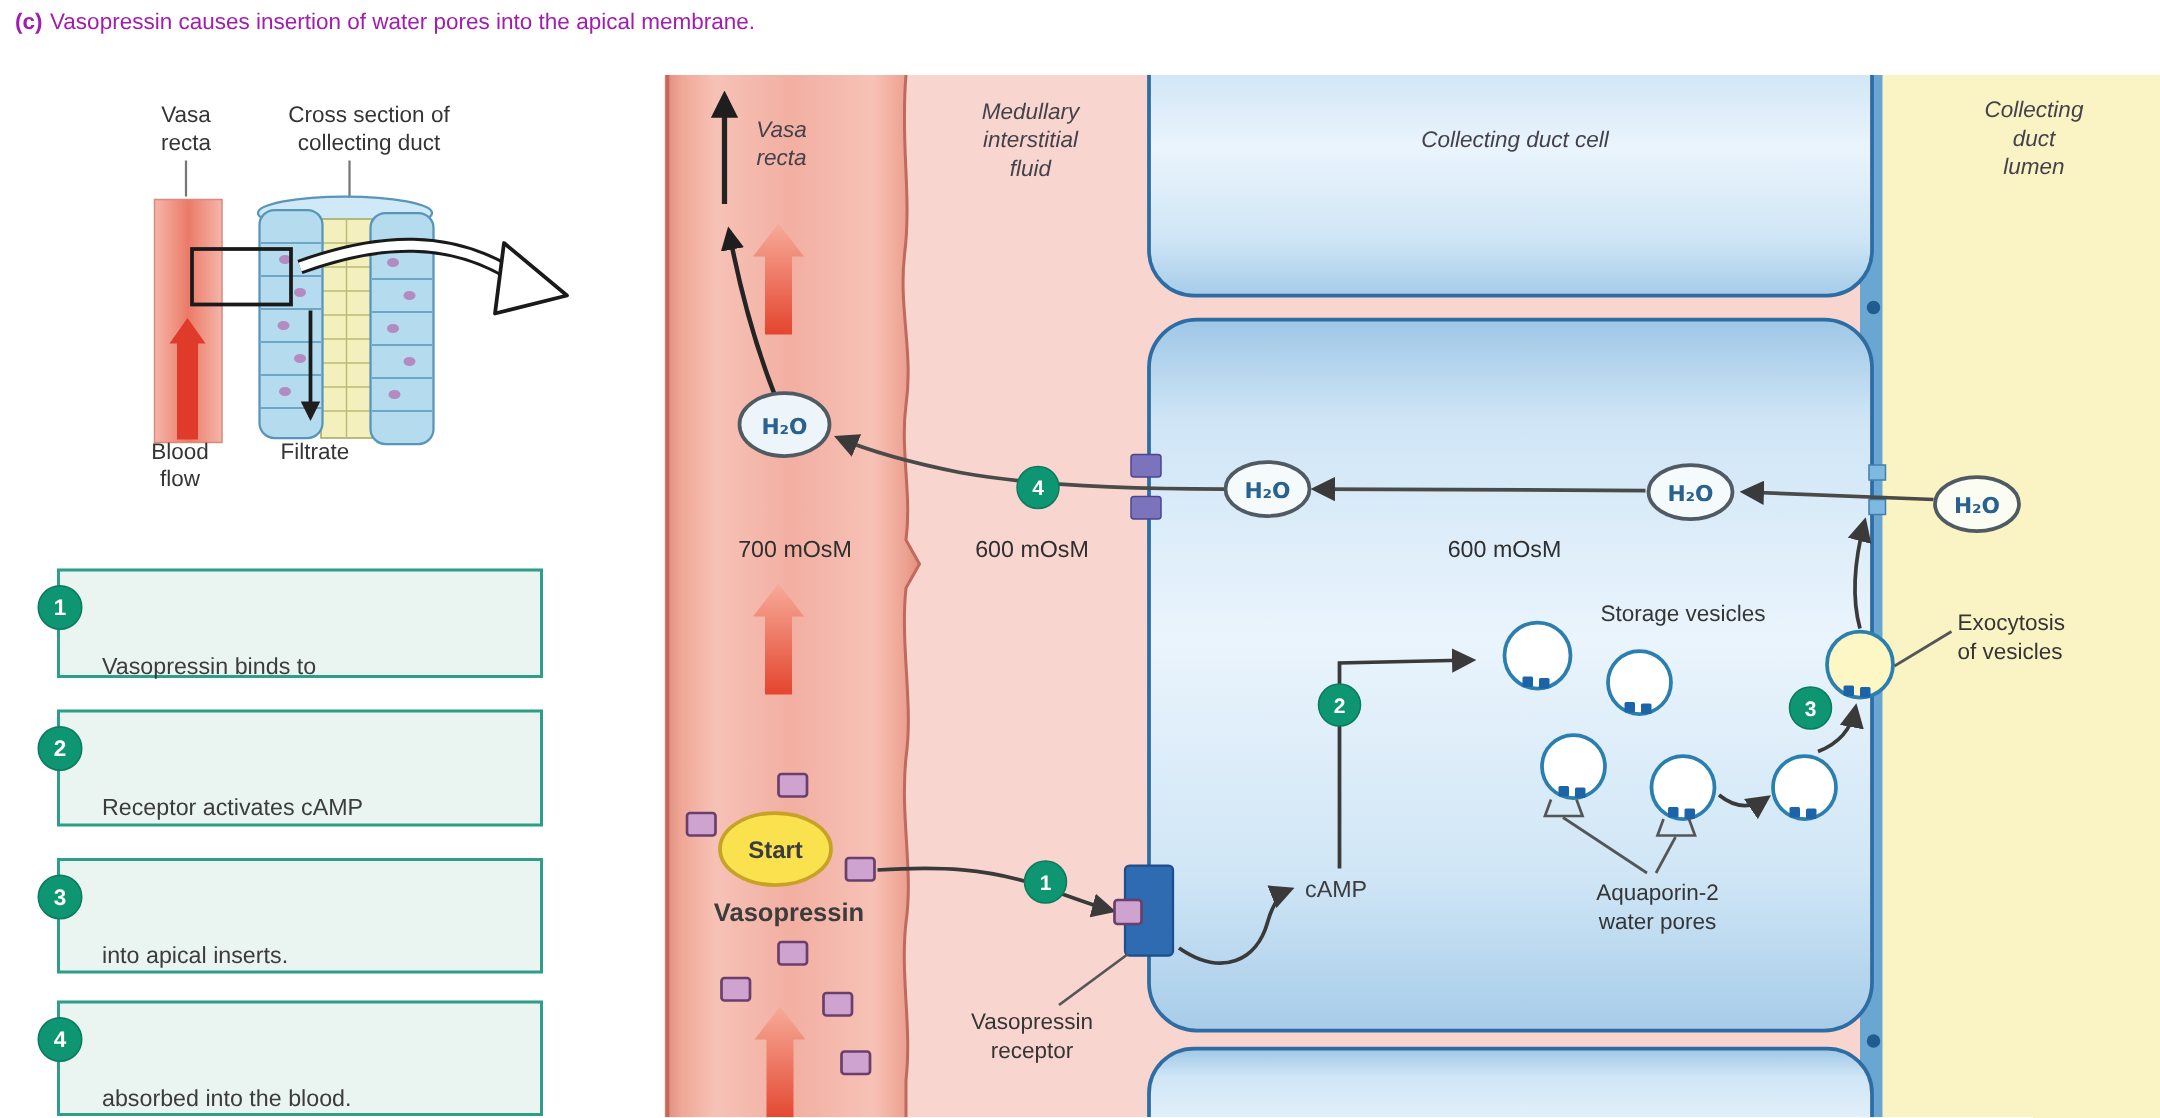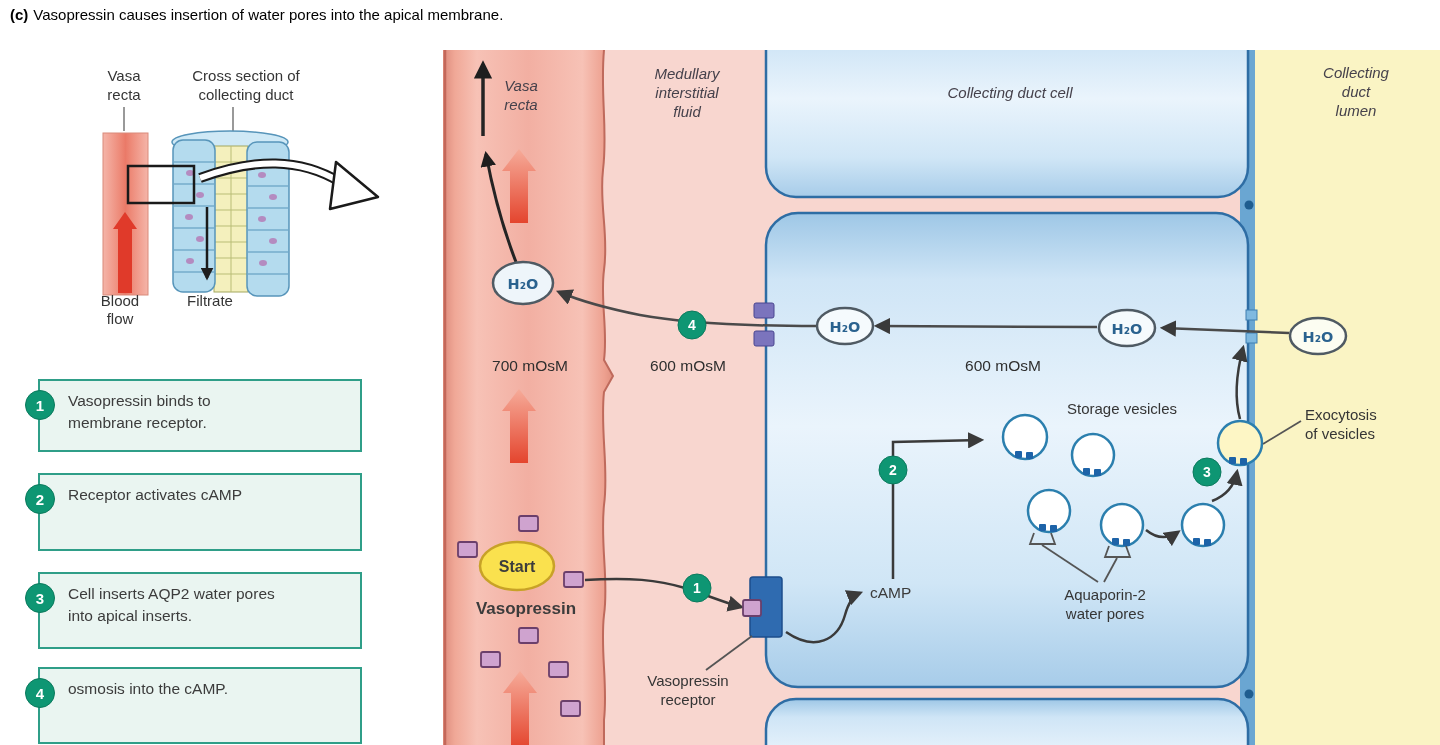--- a/index.html
+++ b/index.html
@@ -1,22 +1,22 @@
 <!DOCTYPE html>
 <html><head>
 <meta charset="utf-8">
 <style>
   html,body{margin:0;padding:0;background:#fff;}
   #page{position:relative;width:1440px;height:745px;background:#fff;overflow:hidden;
         font-family:"Liberation Sans",sans-serif;}
-  #title{position:absolute;left:10px;top:6px;font-size:15px;color:#000000;}
+  #title{position:absolute;left:10px;top:6px;font-size:15px;color:#a21caf;}
   #title .c{font-weight:bold;margin-right:5px;}
   .stepbox{position:absolute;left:38px;width:324px;box-sizing:border-box;
            background:#eaf5f1;border:2.5px solid #2f9e88;}
-  .stepbox .txt{padding:9px 6px 8px 28px;font-size:15.5px;line-height:1.45;color:#3c3c3c;}
+  .stepbox .txt{padding:9px 6px 8px 28px;font-size:15.5px;line-height:1.45;color:#3c3c3c;margin-top:44px;}
   .badge{position:absolute;left:-15px;top:9px;width:30px;height:30px;border-radius:50%;
          background:#0e9673;border:1px solid #0b7a5d;color:#fff;font-weight:bold;
          font-size:15px;line-height:30px;text-align:center;box-sizing:border-box;}
   #b1{top:379px;height:73px;} #b2{top:473px;height:78px;}
   #b3{top:572px;height:77px;} #b4{top:667px;height:77px;}
   svg{position:absolute;left:0;top:0;}
   svg text{font-family:"Liberation Sans",sans-serif;fill:#3c3c3c;}
   .hdr{font-style:italic;font-size:15px;fill:#45414b;}
   .lbl{font-size:15px;fill:#353535;}
   .osm{font-size:15.5px;fill:#2f2f2f;}
@@ -29,40 +29,38 @@
 <div id="page">
 
   <div id="title">
     <span class="c">(c)</span><span>Vasopressin causes insertion of water pores into the apical membrane.</span>
   </div>
 
   <div class="stepbox" id="b1">
     <div class="badge">1</div>
     <div class="txt">
         <div>Vasopressin binds to</div>
-    <div>membrane receptor.</div>
       </div>
   </div>
   <div class="stepbox" id="b2">
     <div class="badge">2</div>
     <div class="txt">
         <div>Receptor activates cAMP</div>
       </div>
   </div>
   <div class="stepbox" id="b3">
     <div class="badge">3</div>
     <div class="txt">
-        <div>Cell inserts AQP2 water pores</div>
     <div>into apical inserts.</div>
       </div>
   </div>
   <div class="stepbox" id="b4">
     <div class="badge">4</div>
     <div class="txt">
-    <div>osmosis into the cAMP.</div>
+    <div>absorbed into the blood.</div>
       </div>
   </div>
 
   <svg width="1440" height="745" viewBox="0 0 1440 745">
     <defs>
       <marker id="ah" viewBox="0 0 10 10" refX="8" refY="5" markerWidth="6.5" markerHeight="6.5" orient="auto-start-reverse">
         <path d="M0,0 L10,5 L0,10 z" fill="#3a3a3a"></path>
       </marker>
       <marker id="ahB" viewBox="0 0 10 10" refX="8" refY="5" markerWidth="5.2" markerHeight="5.2" orient="auto-start-reverse">
         <path d="M0,0 L10,5 L0,10 z" fill="#1e1e1e"></path>

